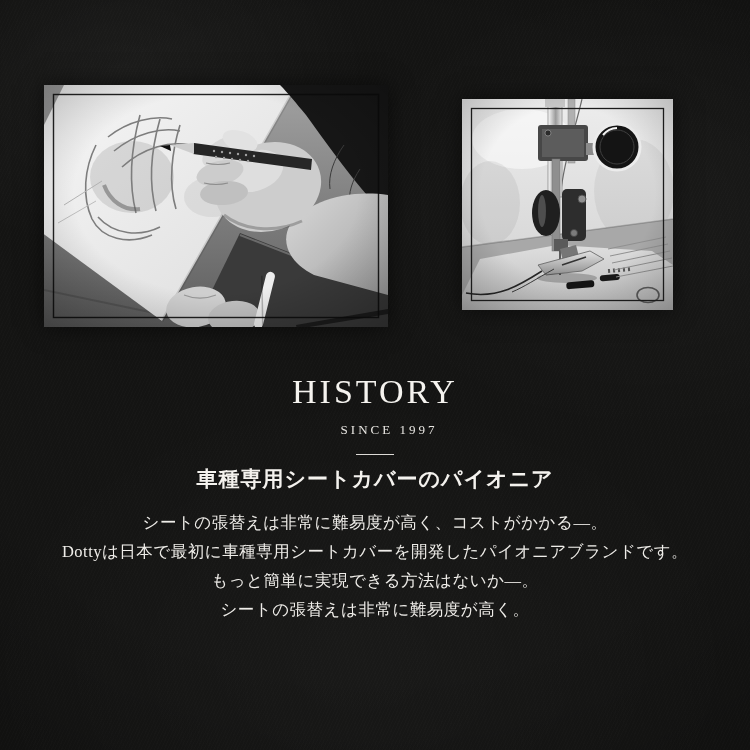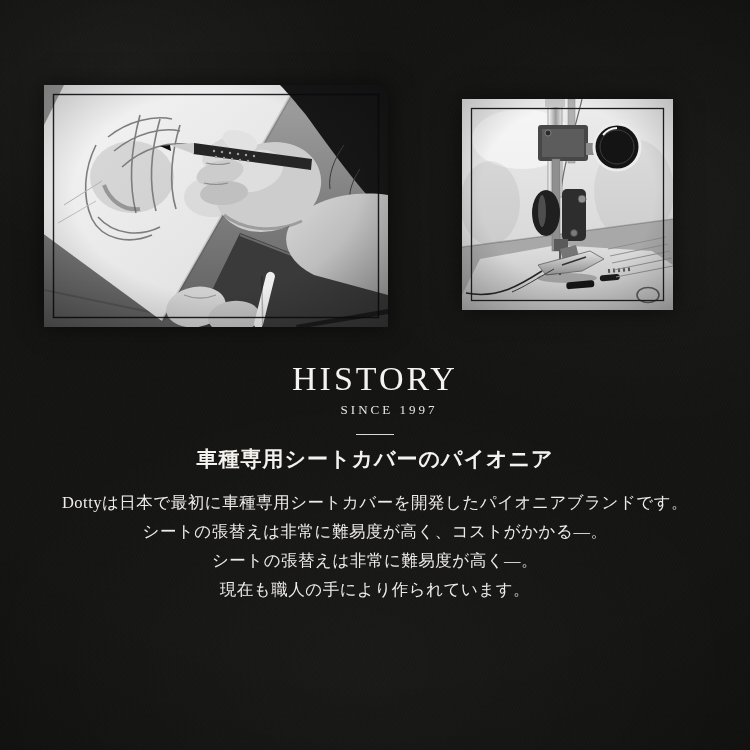--- a/index.html
+++ b/index.html
@@ -21,21 +21,21 @@
   figure{margin:0;padding:0;}
   .photo{position:absolute;box-shadow:0 0 22px rgba(0,0,0,0.55);}
   .photo svg{display:block;}
   .photo-left{left:44px;top:85px;width:344px;height:242px;}
   .photo-right{left:462px;top:99px;width:211px;height:211px;}
 
   .content{
     position:absolute;left:0;right:0;top:362px;text-align:center;color:#f1efeb;
   }
   .title{
-    margin:0;font-size:34px;font-weight:400;line-height:1;
+    margin:13px;font-size:34px;font-weight:400;line-height:1;
     letter-spacing:3px;color:#f5f3ef;
   }
   .subtitle{
     margin-top:6px;font-size:13px;letter-spacing:3px;color:#e9e7e3;padding-left:28px;
   }
   .divider{
     margin:16px auto 0;width:38px;height:1px;background:#dcdad6;
   }
   .heading{
     margin:11px 0 16px;font-size:21px;font-weight:700;letter-spacing:1px;
@@ -233,18 +233,18 @@
     </svg>
   </figure>
 </div>
 
 <div class="content">
   <h1 class="title">HISTORY</h1>
   <div class="subtitle">SINCE 1997</div>
   <div class="divider"></div>
   <h2 class="heading">車種専用シートカバーのパイオニア</h2>
   <div class="body-text">
+    <p>シートの張替えは非常に難易度が高く、コストがかかる―。</p>
     <p>Dottyは日本で最初に車種専用シートカバーを開発したパイオニアブランドです。</p>
-    <p>シートの張替えは非常に難易度が高く、コストがかかる―。</p>
-    <p>シートの張替えは非常に難易度が高く―。</p>
-    <p>現在も職人の手により作られています。</p>
+    <p>もっと簡単に実現できる方法はないか―。</p>
+    <p>シートの張替えは非常に難易度が高く。</p>
   </div>
 </div>
 
 </body></html>

